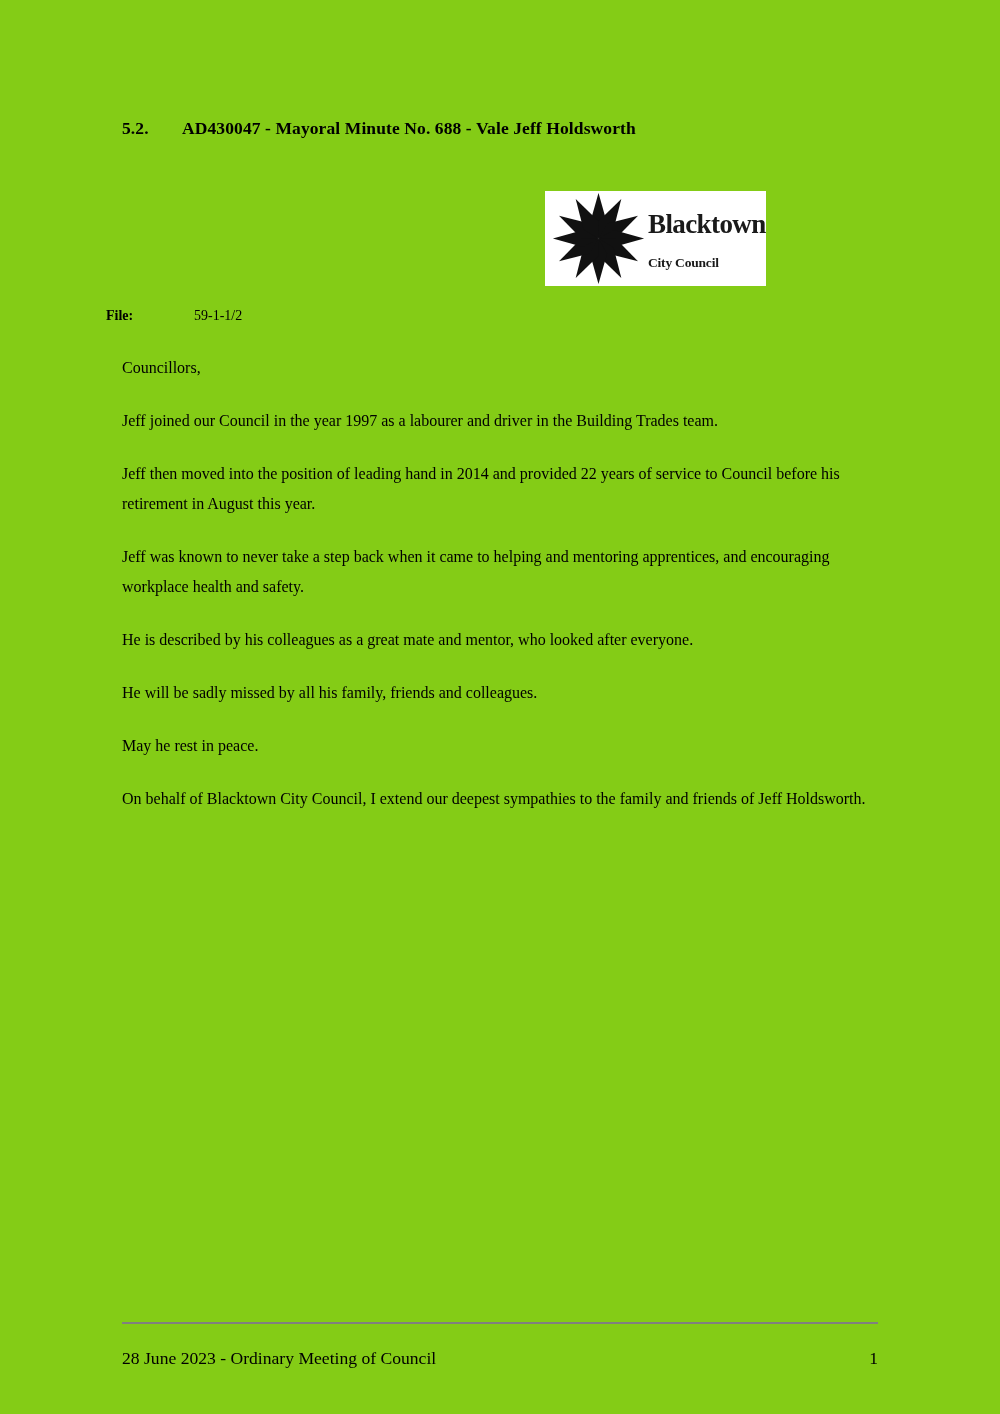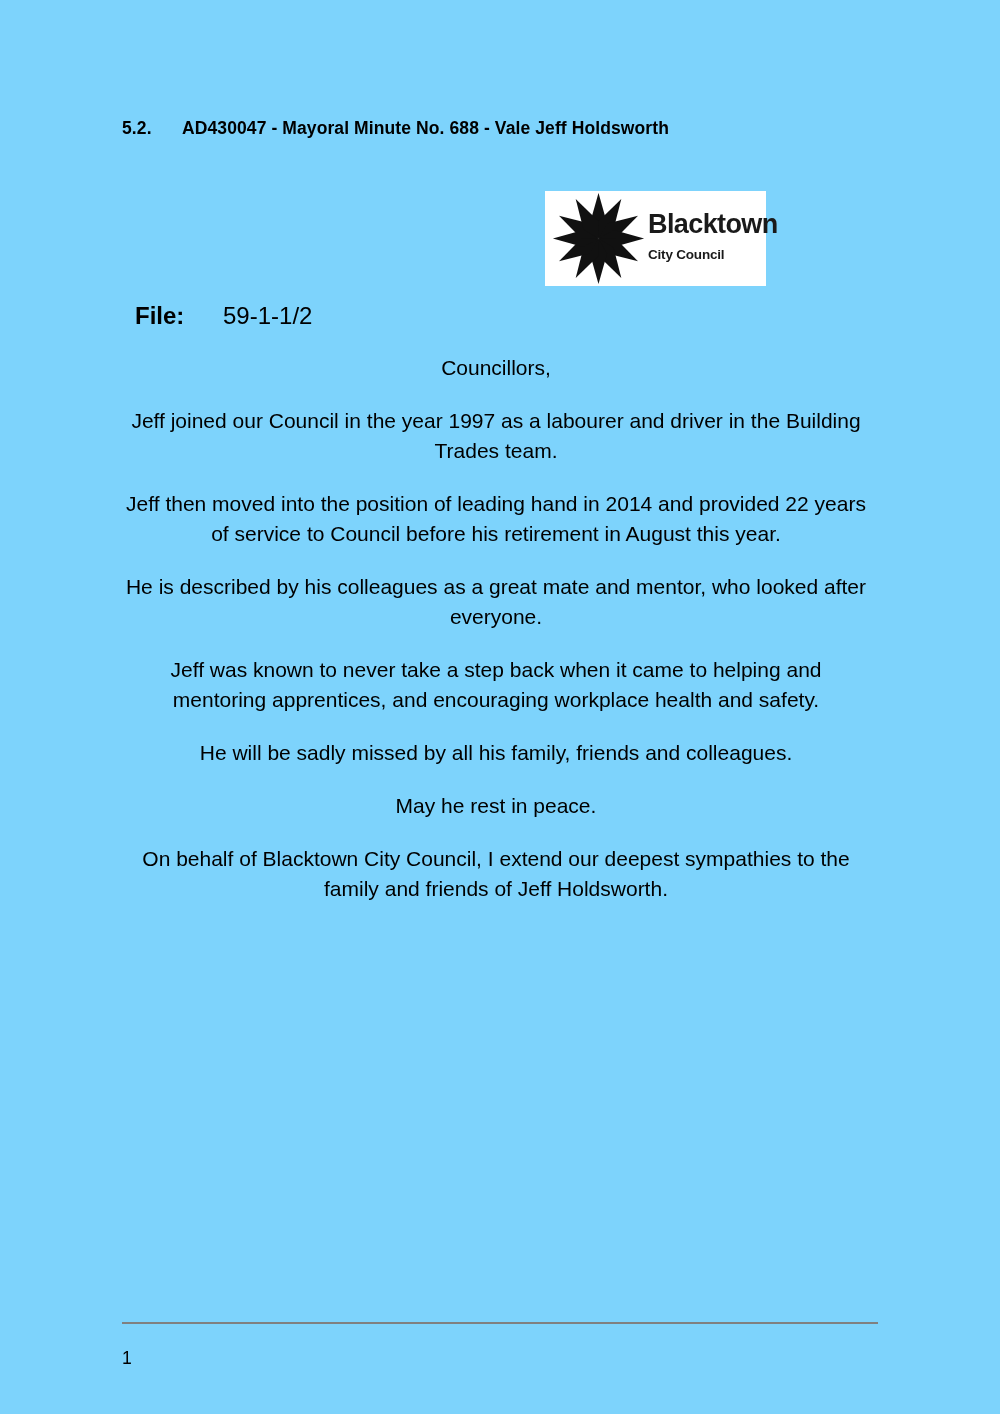--- a/index.html
+++ b/index.html
@@ -4,22 +4,22 @@
 <style>
   html, body {
     margin: 0;
     padding: 0;
     background: #ffffff;
   }
   .page {
     position: relative;
     width: 1000px;
     height: 1414px;
-    background: #7dd3fc;
-    font-family: Liberation Sans, sans-serif;
+    background: #84cc16;
+    font-family: Liberation Serif, serif;
     color: #000000;
     overflow: hidden;
   }
 
   
   .doc-heading {
     position: absolute;
     left: 122px;
     top: 116px;
     width: 760px;
@@ -64,29 +64,29 @@
     letter-spacing: -0.6px;
     color: #1a1a1a;
   }
   .logo-text .logo-sub {
     display: block;
     font-size: 13.5px;
     font-weight: bold;
     line-height: 16px;
     letter-spacing: -0.2px;
     color: #1a1a1a;
-    margin-top: 10px;
+    margin-top: 18px;
   }
 
   
   .file-line {
     position: absolute;
-    left: 135px;
+    left: 106px;
     top: 303px;
-    font-size: 24px;
+    font-size: 14px;
     line-height: 26px;
     white-space: nowrap;
   }
   .file-line .file-label {
     display: inline-block;
     width: 88px;
     font-weight: bold;
   }
   .file-line .file-value {
     font-weight: normal;
@@ -94,23 +94,23 @@
 
   
   .body-copy {
     position: absolute;
     left: 122px;
     top: 353px;
     width: 748px;
   }
   .body-copy p {
     margin: 0 0 23px 0;
-    font-size: 21px;
+    font-size: 16px;
     line-height: 30px;
-    text-align: center;
+    text-align: left;
     color: #000000;
   }
   .body-copy p:last-child {
     margin-bottom: 0;
   }
 
   
   .footer-rule {
     position: absolute;
     left: 122px;
@@ -192,25 +192,26 @@
   </div>
 
   <div class="file-line">
     <span class="file-label">File:</span><span class="file-value">59-1-1/2</span>
   </div>
 
   <div class="body-copy">
     <p>Councillors,</p>
     <p>Jeff joined our Council in the year 1997 as a labourer and driver in the Building Trades team.</p>
     <p>Jeff then moved into the position of leading hand in 2014 and provided 22 years of service to Council before his retirement in August this year.</p>
+    <p>Jeff was known to never take a step back when it came to helping and mentoring apprentices, and encouraging workplace health and safety.</p>
     <p>He is described by his colleagues as a great mate and mentor, who looked after everyone.</p>
-    <p>Jeff was known to never take a step back when it came to helping and mentoring apprentices, and encouraging workplace health and safety.</p>
     <p>He will be sadly missed by all his family, friends and colleagues.</p>
     <p>May he rest in peace.</p>
     <p>On behalf of Blacktown City Council, I extend our deepest sympathies to the family and friends of Jeff Holdsworth.</p>
   </div>
 
   <div class="footer-rule"></div>
   <div class="footer">
+    <span class="footer-left">28 June 2023 - Ordinary Meeting of Council</span>
     <span class="footer-page">1</span>
   </div>
 
 </div>
 
 </body></html>

